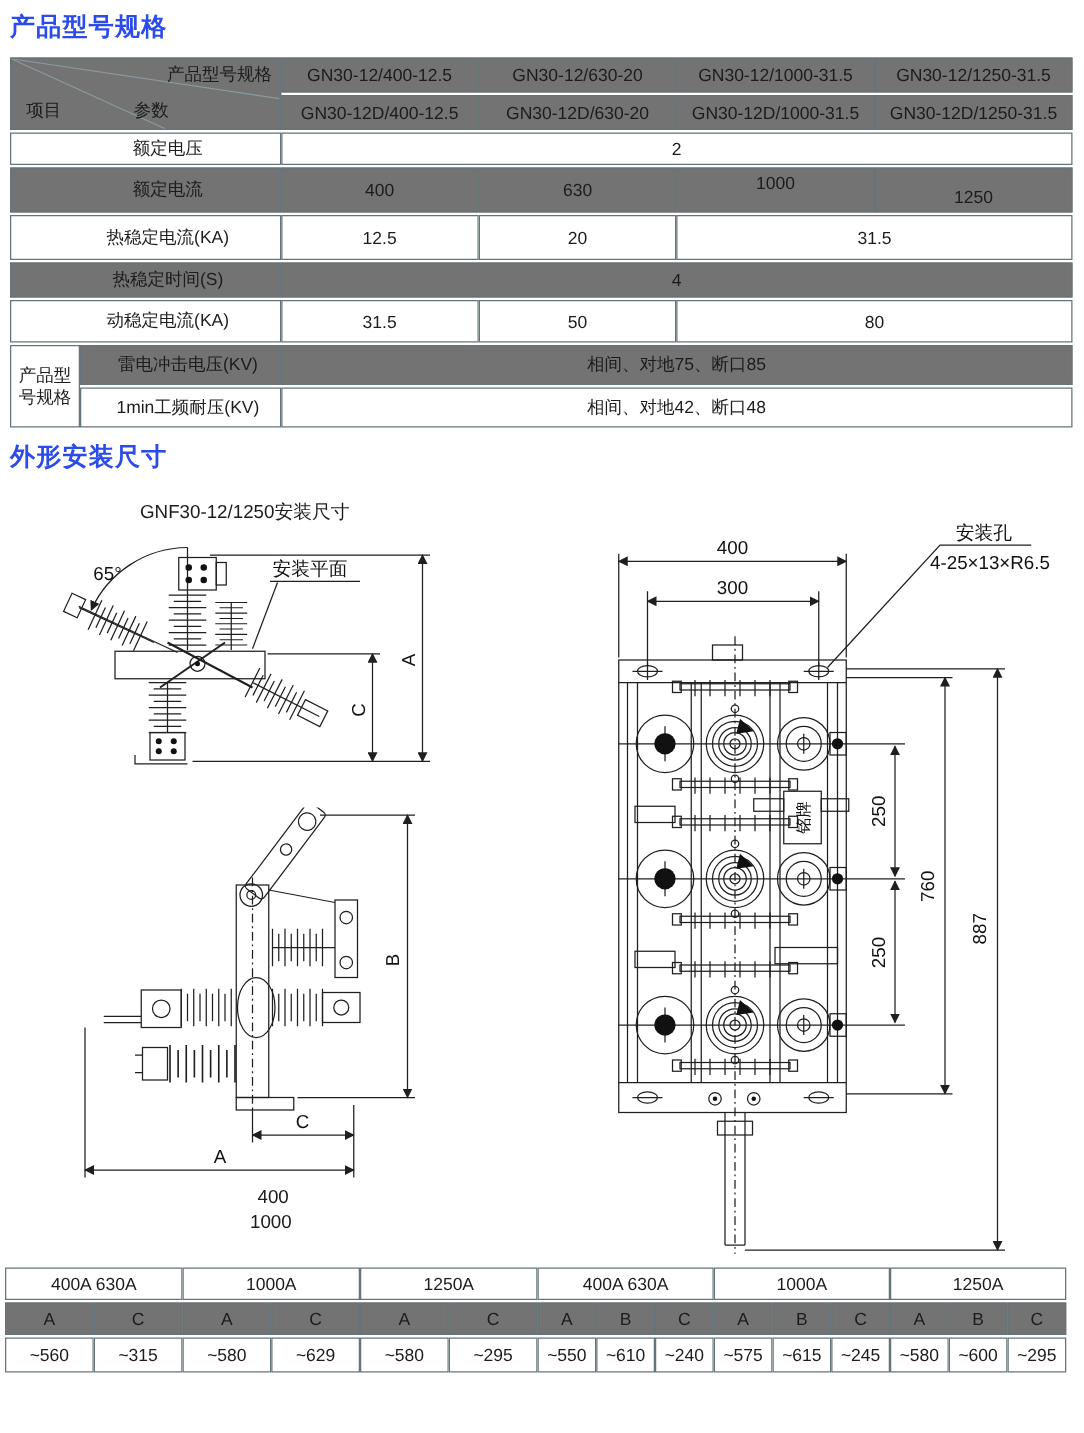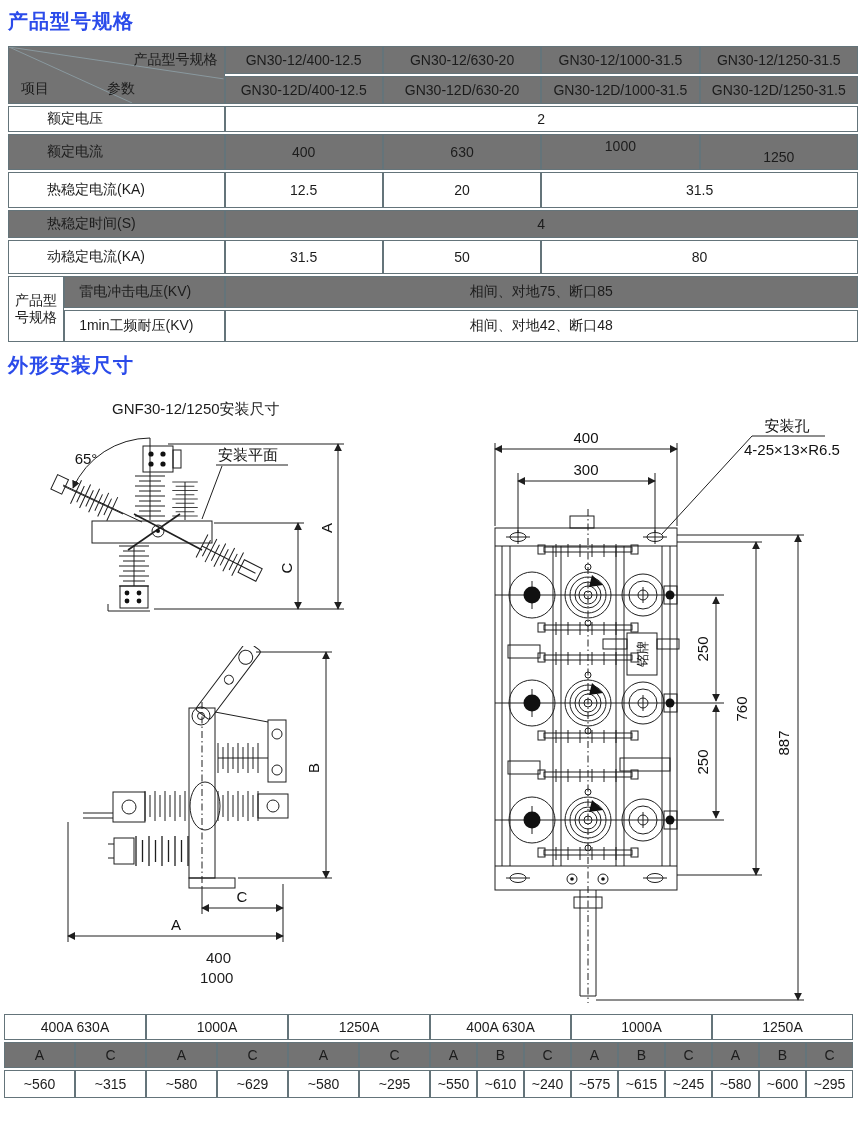--- a/index.html
+++ b/index.html
@@ -10,22 +10,22 @@
   .abs{position:absolute}
   .sec-title{font-size:20px;font-weight:bold;color:#2b4bea;margin:0;letter-spacing:1px}
   .caption{font-size:15px;color:#1c1c1c}
 
   table{border-collapse:separate;border-spacing:0 2px}
   th,td{
     border:1px solid #64747a;background:#fff;font-size:14px;font-weight:normal;
     text-align:center;vertical-align:middle;padding:0 2px;color:#1c1c1c;
   }
   .bg{background:#737373}
-  .lbl{text-align:left;padding-left:38px}
-  .lbl2{text-align:left;padding-left:14px}
+  .lbl{text-align:center;padding-left:38px}
+  .lbl2{text-align:center;padding-left:14px}
   .grp{padding:0 4px;line-height:1.25}
 
   .spec-table{width:850px}
   .spec-table .h{height:28px}
   .corner{position:relative;padding:0}
   .corner .ct{position:absolute;font-size:14px;white-space:nowrap}
 
   .dim-table .h{height:26px}
 
   svg .ln{stroke:#1f1f1f;stroke-width:1;fill:none}

